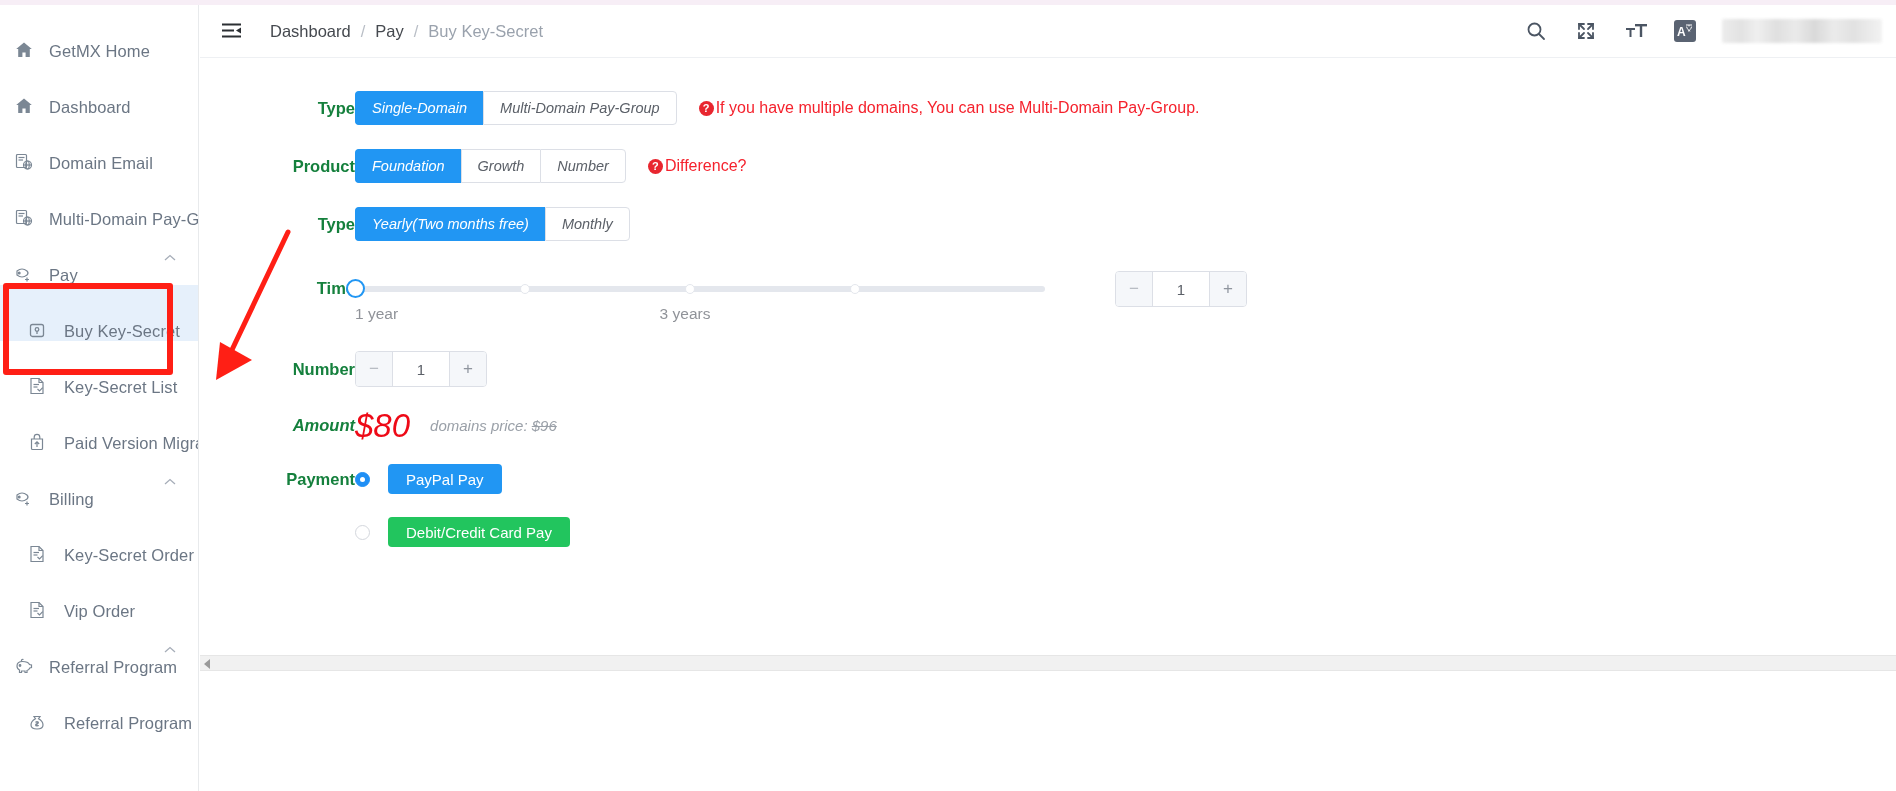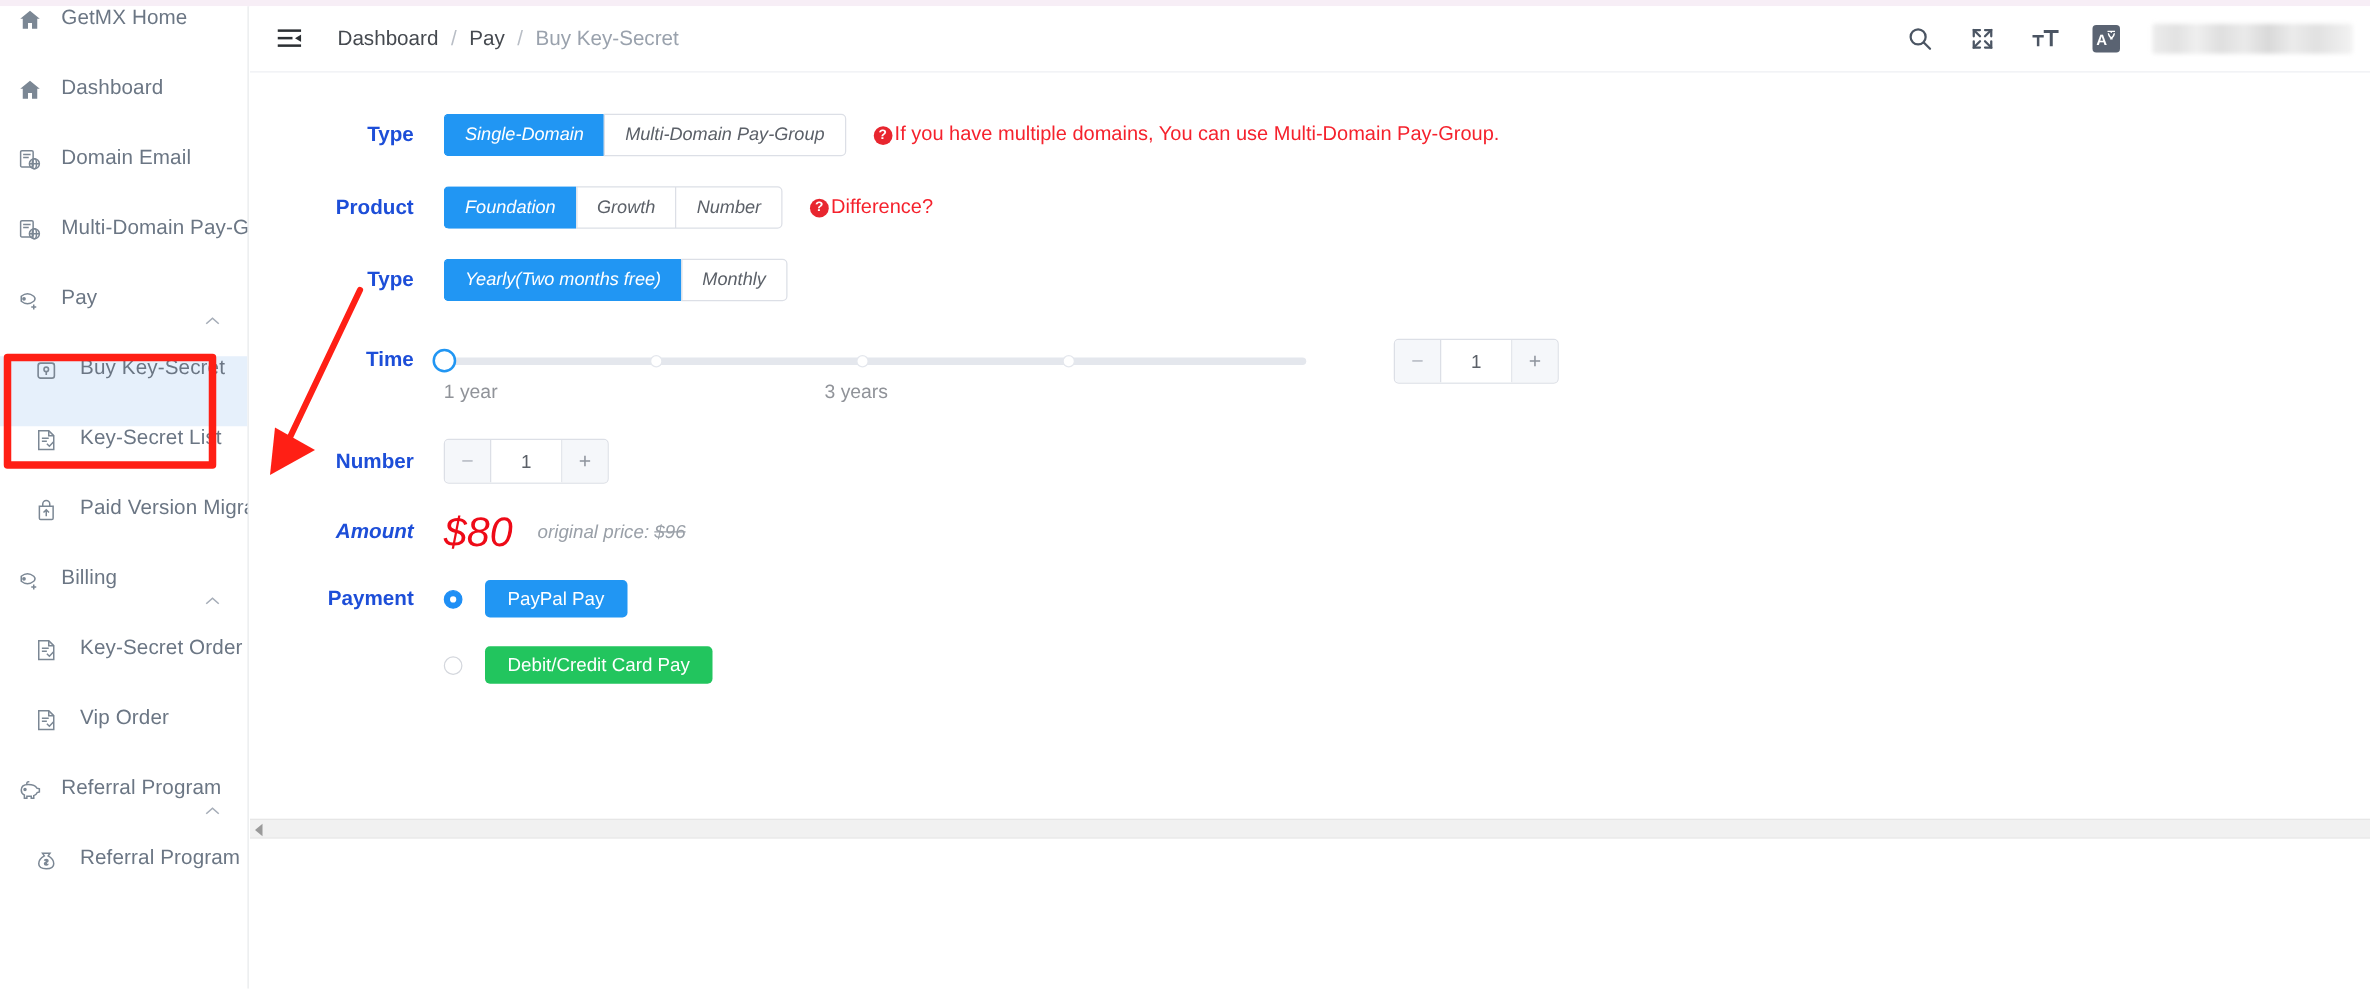--- a/index.html
+++ b/index.html
@@ -20,21 +20,21 @@
 
   
   .sidebar {
     position: absolute; top: 5px; left: 0;
     width: 199px; height: 786px;
     background: #ffffff;
     border-right: 1px solid #e8eaec;
     overflow: hidden;
   }
   .nav-item {
-    display: flex; align-items: flex-start;
+    display: flex; align-items: flex-end;
     height: 56px;
     padding-left: 13px;
     cursor: pointer;
     position: relative;
   }
   .nav-item.sub { padding-left: 26px; }
   .nav-item.active { background: #e6f0fb; }
   .nav-icon {
     width: 22px; height: 22px;
     flex: 0 0 22px;
@@ -110,24 +110,24 @@
     background: #ffffff;
     overflow: hidden;
   }
   .form-row {
     display: flex; align-items: center;
     position: absolute; left: 0;
   }
   .lbl {
     width: 155px;
     text-align: right;
-    padding-right: 24px;
+    padding-right: 0;
     font-size: 16.5px;
     font-weight: bold;
-    color: #1d4ed8;
+    color: #15803d;
     white-space: nowrap;
   }
 
   
   .seg-group { display: flex; font-style: italic; }
   .seg {
     border: 1px solid #dcdfe6;
     border-right: none;
     background: #ffffff;
     color: #5b6068;
@@ -569,21 +569,21 @@
         <div class="step-btn">−</div>
         <div class="step-val">1</div>
         <div class="step-btn plus">+</div>
       </div>
     </div>
 
     <div class="form-row" style="top:350px;font-style:italic;">
       <div class="lbl">Amount</div>
       <div class="amount-big">$80</div>
       <div class="amount-orig">
-        <span>original price: </span><s>$96</s>
+        <span>domains price: </span><s>$96</s>
       </div>
     </div>
 
     <div class="form-row" style="top:405px;">
       <div class="lbl">Payment</div>
       <div class="radio-dot on"></div>
       <div class="pay-btn paypal">PayPal Pay</div>
     </div>
 
     <div class="form-row" style="top:458px;">

